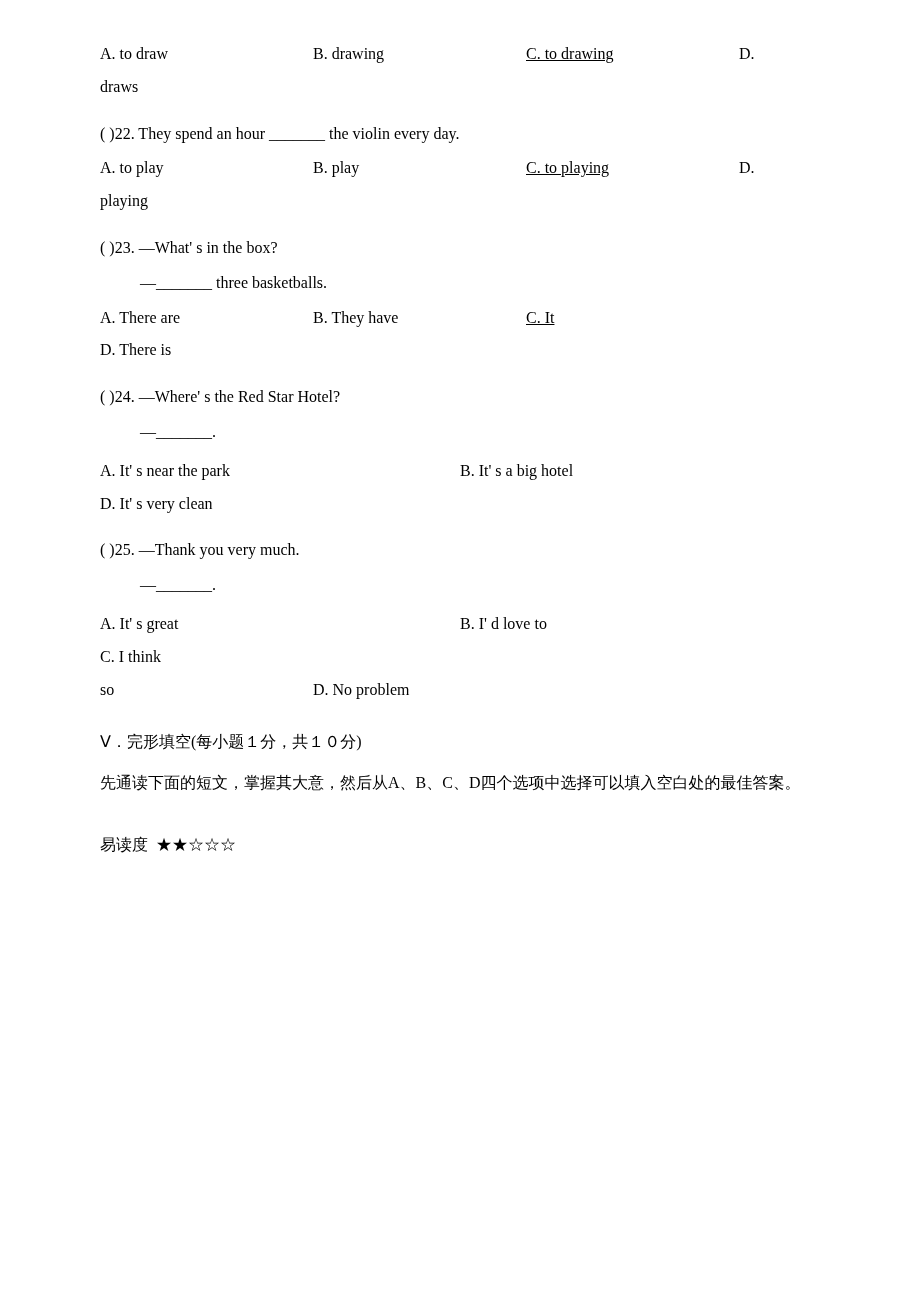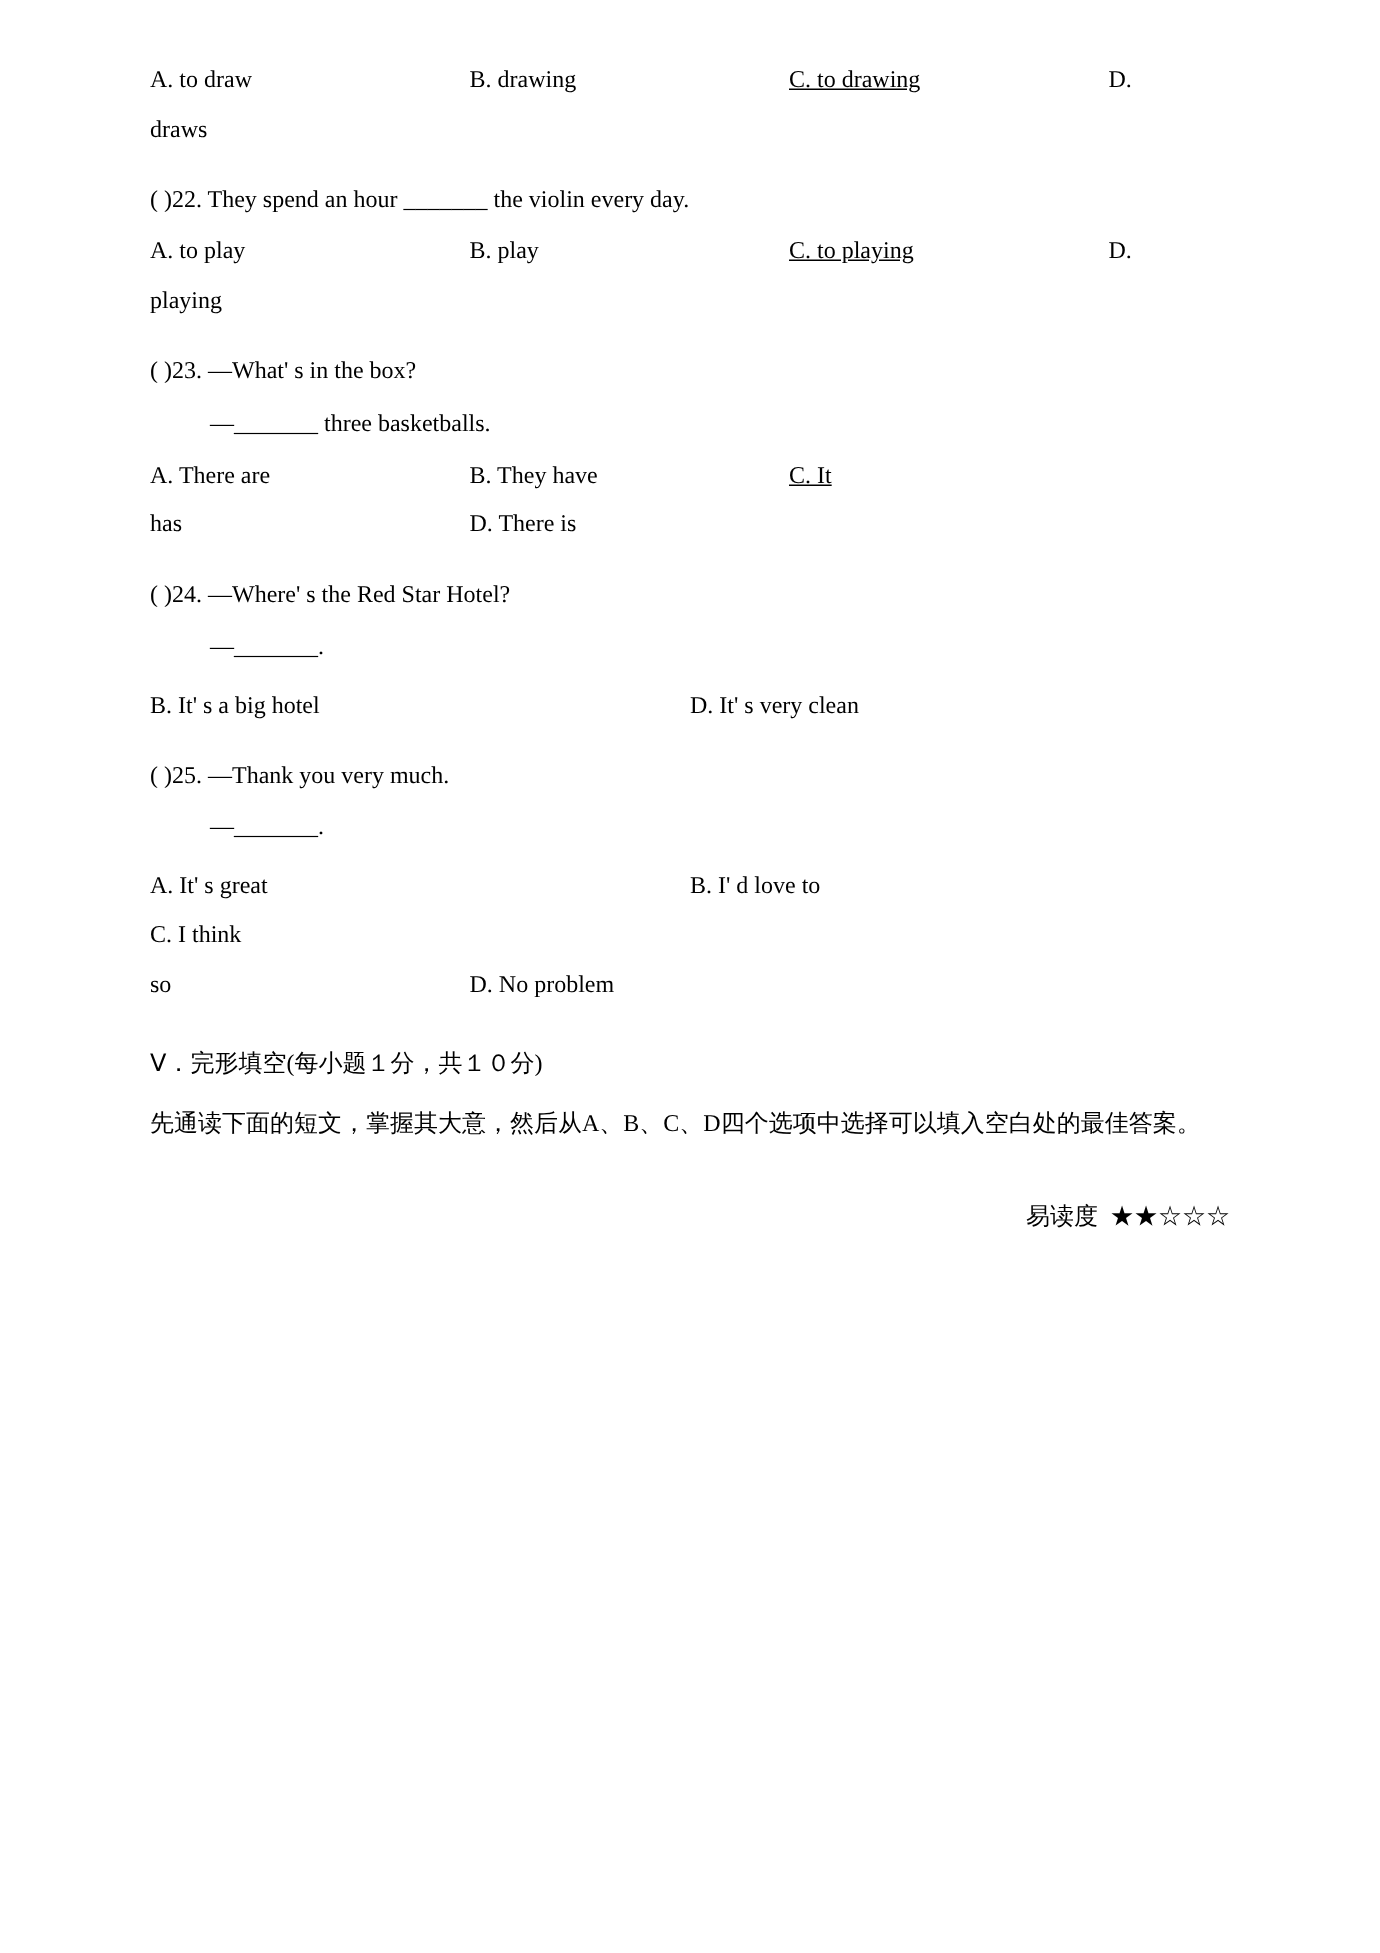--- a/index.html
+++ b/index.html
@@ -43,21 +43,21 @@
       margin-top: 24px;
       margin-bottom: 10px;
       font-size: 16px;
     }
     .intro-text {
       margin-bottom: 32px;
       font-size: 16px;
       line-height: 2;
     }
     .difficulty {
-      text-align: right;
+      text-align: left;
       margin-top: 20px;
       font-size: 16px;
     }
     .two-col-options {
       display: grid;
       grid-template-columns: 1fr 1fr;
       gap: 4px 0;
       margin-bottom: 4px;
     }
     .two-col-options .option {
@@ -96,33 +96,33 @@
   </div>
   <div class="question-line" style="padding-left: 40px;">
     <span>—_______ three basketballs.</span>
   </div>
   <div class="options-line">
     <span class="option opt-a">A.  There are</span>
     <span class="option opt-b">B.  They have</span>
     <span class="option opt-c">C.  It</span>
   </div>
   <div class="options-line">
-    <span class="option opt-a">has</span>
     <span class="option">D.  There is</span>
   </div>
 </div>
 
 <div class="question-block">
   <div class="question-line">
     <span>(    )24.  —Where' s the Red Star Hotel?</span>
   </div>
   <div class="question-line" style="padding-left: 40px; margin-bottom: 10px;">
     <span>—_______.</span>
   </div>
   <div class="two-col-options">
+    <span class="option">A.  It' s near the park</span>
     <span class="option">B.  It' s a big hotel</span>
     <span class="option">D.  It' s very clean</span>
   </div>
 </div>
 
 <div class="question-block">
   <div class="question-line">
     <span>(    )25.  —Thank you very much.</span>
   </div>
   <div class="question-line" style="padding-left: 40px; margin-bottom: 10px;">

